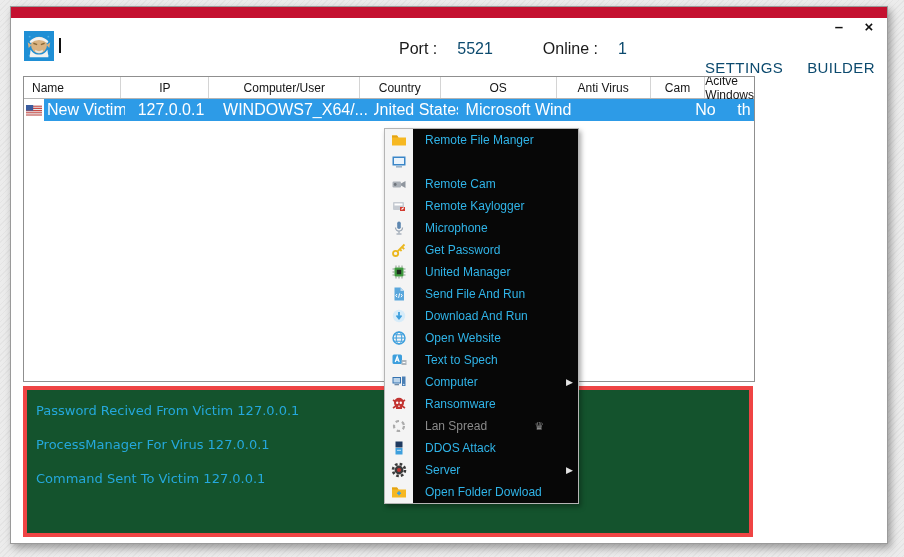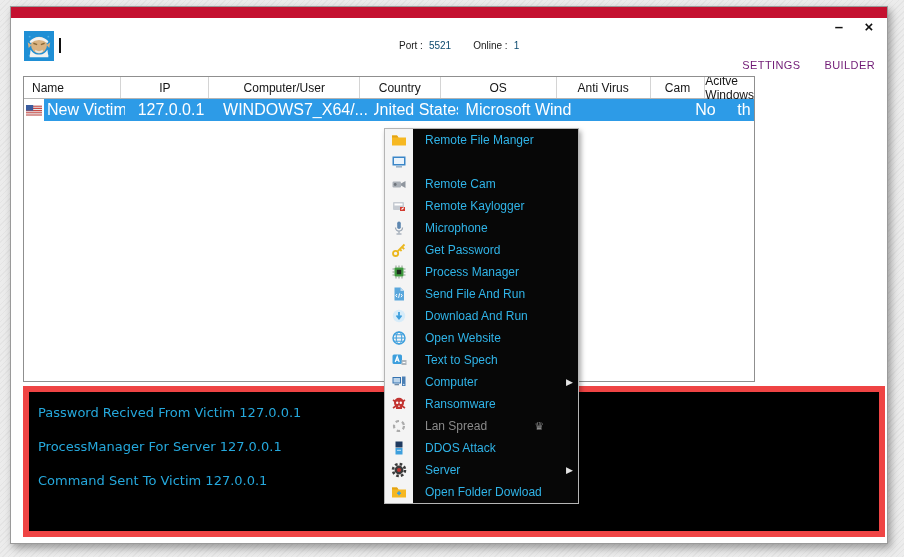--- a/index.html
+++ b/index.html
@@ -13,40 +13,40 @@
   .window {
     position:absolute; left:10px; top:6px; width:878px; height:538px;
     background:#fff; border:1px solid #9a9a9a;
     box-shadow:3px 4px 8px rgba(0,0,0,.35);
   }
   .titlebar-red { position:absolute; left:0; top:0; width:100%; height:11px; background:#C41130; }
   .win-controls { position:absolute; top:12px; right:10px; display:flex; gap:14px; }
   .win-btn { font-size:15px; color:#111; line-height:16px; width:16px; text-align:center; cursor:default; font-weight:bold; }
   .logo { position:absolute; left:13px; top:24px; width:30px; height:30px; }
   .title-caret { position:absolute; left:48px; top:31px; width:2px; height:15px; background:#111; }
-  .port-group { position:absolute; left:388px; top:33px; font-size:10px; color:#1a1a1a; display:flex; gap:6px; align-items:center; }
+  .port-group { position:absolute; left:388px; top:33px; font-size:16px; color:#1a1a1a; display:flex; gap:20px; align-items:center; }
   .port-group .val { color:#0c4a6e; }
   .port-group .sp { width:10px; display:inline-block; }
   .top-links { position:absolute; right:12px; top:52px; display:flex; gap:24px; }
-  .top-link { color:#701a75; font-size:11px; letter-spacing:.4px; cursor:pointer; }
+  .top-link { color:#0c4a6e; font-size:15px; letter-spacing:.4px; cursor:pointer; }
 
   
   .table-box { position:absolute; left:12px; top:69px; width:732px; height:306px; border:1px solid #8f8f8f; background:#fff; overflow:hidden; }
   .thead { display:flex; height:22px; border-bottom:1px solid #b4b4b4; background:#fff; }
   .th { font-size:12px; color:#151515; display:flex; align-items:center; justify-content:center; border-right:1px solid #d4d4d4; }
   .th.first { justify-content:flex-start; padding-left:8px; }
   .c0{width:101px;} .c1{width:92px;} .c2{width:157px;} .c3{width:84px;} .c4{width:121px;} .c5{width:98px;} .c6{width:57px;} .c7{flex:1; border-right:none;}
   .vrow { display:flex; height:22px; align-items:stretch; }
   .row-gutter { width:20px; background:#fff; display:flex; align-items:center; justify-content:center; }
   .row-hl { flex:1; background:#2D9BE7; display:flex; color:#fff; font-size:16px; }
   .td { display:flex; align-items:center; justify-content:center; overflow:hidden; white-space:nowrap; }
   .td.name { width:81px; justify-content:flex-start; padding-left:3px; }
 
   
-  .log-box { position:absolute; left:12px; top:379px; width:862px; height:151px; border:6px solid #ef4444; background:#000000; padding:4px 9px; }
+  .log-box { position:absolute; left:12px; top:379px; width:730px; height:151px; border:4px solid #ef4444; background:#14532d; padding:4px 9px; }
   .log-line { color:#25A8DC; font-size:13px; line-height:34px; font-family:"DejaVu Sans", sans-serif; white-space:nowrap; }
 
   
   .ctx-menu {
     position:absolute; left:373px; top:105px; width:195px;
     border:1px solid #b5b5b5; background:#070707;
     box-shadow:2px 3px 5px rgba(0,0,0,.35); z-index:50;margin-top:16px;
   }
   .ctx-item { display:flex; height:22px; align-items:center; cursor:pointer; }
   .ctx-icon-strip { width:28px; height:22px; background:#f4f4f4; display:flex; align-items:center; justify-content:center; flex:none; }
@@ -127,21 +127,21 @@
         <div class="td c4">Microsoft Wind</div>
         <div class="td c5"></div>
         <div class="td c6">No</div>
         <div class="td c7">th</div>
       </div>
     </div>
   </div>
 
   <div class="log-box">
     <div class="log-line">Password Recived From Victim 127.0.0.1</div>
-    <div class="log-line">ProcessManager For Server 127.0.0.1</div>
+    <div class="log-line">ProcessManager For Virus 127.0.0.1</div>
     <div class="log-line">Command Sent To Victim 127.0.0.1</div>
   </div>
 
   <div class="ctx-menu">
 
     <div class="ctx-item">
       <div class="ctx-icon-strip">
           <svg width="16" height="16" viewBox="0 0 16 16">
             <path d="M1 3.5h5l1.5 2H15v8H1z" fill="#F6B822"></path>
             <path d="M1 3.5h5l1.5 2H1z" fill="#E3A315"></path>
@@ -206,21 +206,21 @@
     </div>
 
     <div class="ctx-item">
       <div class="ctx-icon-strip">
           <svg width="16" height="16" viewBox="0 0 16 16">
             <path d="M5 1.5v2M8 1.5v2M11 1.5v2M5 12.5v2M8 12.5v2M11 12.5v2M1.5 5h2M1.5 8h2M1.5 11h2M12.5 5h2M12.5 8h2M12.5 11h2" stroke="#8a978a" stroke-width="1"></path>
             <rect x="3.5" y="3.5" width="9" height="9" rx="1" fill="#3E9A3E"></rect>
             <rect x="5.8" y="5.8" width="4.4" height="4.4" fill="#1D2B1D"></rect>
           </svg>
         </div>
-      <div class="ctx-label">Process Manager</div>
+      <div class="ctx-label">United Manager</div>
     </div>
 
     <div class="ctx-item">
       <div class="ctx-icon-strip">
           <svg width="16" height="16" viewBox="0 0 16 16">
             <path d="M3.5 1.5h6L13 5v9.5H3.5z" fill="#5AA7DC"></path>
             <path d="M9.5 1.5 13 5H9.5z" fill="#BCD9EF"></path>
             <path d="M6 8 4.8 9.6 6 11.2M10 8l1.2 1.6L10 11.2M8.6 7.4 7.6 11.8" stroke="#fff" stroke-width="1" fill="none"></path>
           </svg>
         </div>

